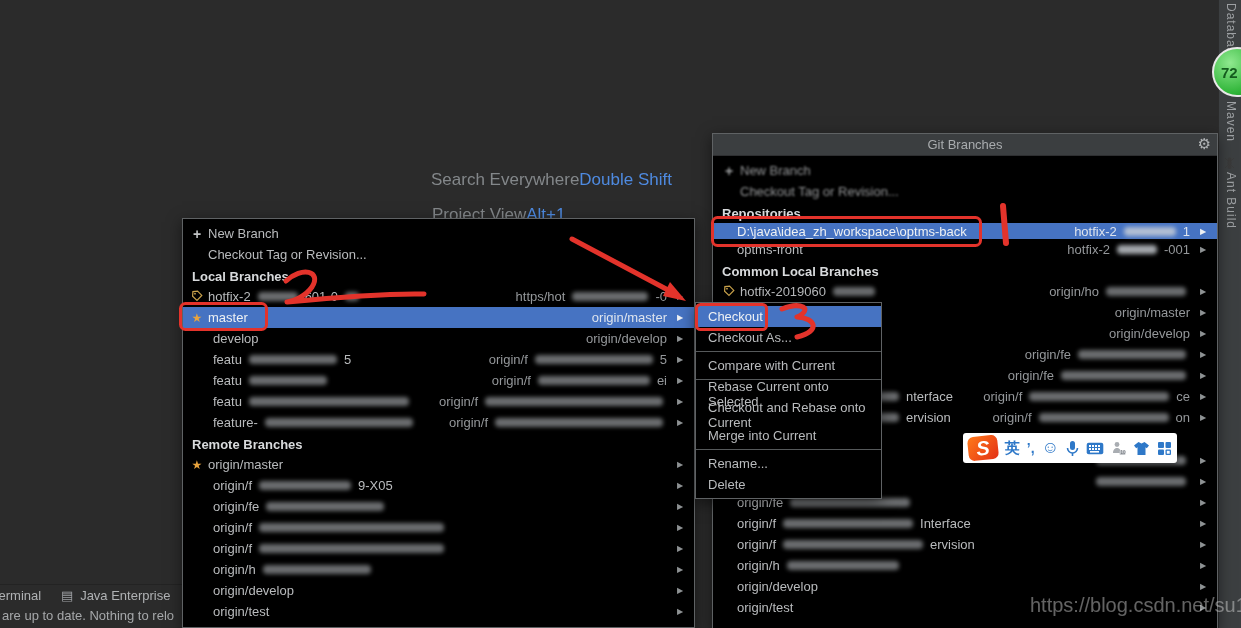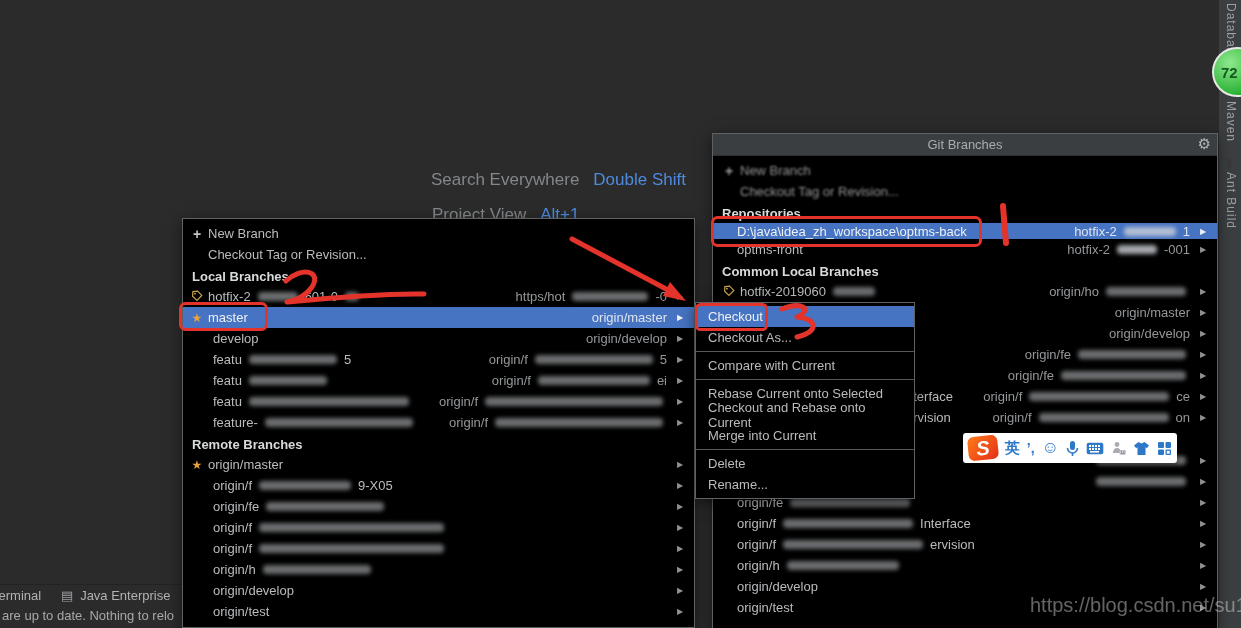--- a/index.html
+++ b/index.html
@@ -3,21 +3,21 @@
 <meta charset="utf-8">
 <style>
   * { margin:0; padding:0; box-sizing:border-box; }
   html,body { background:#1e1e1e; }
   #canvas {
     position:relative; width:1241px; height:628px; overflow:hidden;
     background:#2b2b2b; font-family:"Liberation Sans", sans-serif;
     -webkit-font-smoothing:antialiased;
   }
   
-  .hint { position:absolute; font-size:17px; color:#83878a; display:flex; gap:14px; z-index:1;align-items:center; }
+  .hint { position:absolute; font-size:17px; color:#83878a; display:flex; z-index:1;align-items:center; }
   .hint .kbd { color:#4e8ae0; }
   
   .popup {
     position:absolute; background:#000000; border:1px solid #5f6264;
     box-shadow:0 4px 14px rgba(0,0,0,.5); font-size:13px; color:#b9bbbd;
   }
   .row { display:flex; align-items:center; height:21px; padding:0 8px 0 6px; position:relative; }
   .row .left  { display:flex; align-items:center; gap:3px; min-width:0; white-space:nowrap; }
   .row .right { margin-left:auto; display:flex; align-items:center; gap:3px; color:#94979a; white-space:nowrap; }
   .row.sel { background:#4673c2; color:#eef1f4; }
@@ -40,21 +40,21 @@
                display:flex; align-items:center; justify-content:center;
                color:#a9acae; font-size:13px; position:relative; }
   #git-title .gear { position:absolute; right:6px; top:1px; color:#b0b3b5; font-size:15px; cursor:default; }
   #git-panel .body { padding-top:4px; }
   #git-panel .row { padding-left:24px; }
   #git-panel .row.actrow { padding-left:8px; }
   
   #branch-popup { left:182px; top:218px; width:513px; height:410px; z-index:4; }
   #branch-popup .body { padding-top:4px; }
   
-  #ctx-menu { left:695px; top:302px; width:220px; z-index:6; padding:3px 0; }
+  #ctx-menu { left:695px; top:302px; width:187px; z-index:6; padding:3px 0; }
   #ctx-menu .mi { display:flex; align-items:center; height:21px; padding:0 12px; }
   #ctx-menu .mi.sel { background:#4673c2; color:#eef1f4; }
   #ctx-menu .sep { border-top:1px solid #56595b; margin:3px 0; height:0; }
   
   #bottom-tools { position:absolute; left:0; top:584px; width:182px; height:22px;
                   border-top:1px solid #232323; display:flex; align-items:center;
                   gap:18px; font-size:13px; color:#b0b2b4; padding-left:0; z-index:2; }
   #bottom-tools .tw { display:flex; align-items:center; gap:5px; }
   #terminal-label { margin-left:-8px; }
   #status-msg { position:absolute; left:2px; top:608px; font-size:13px; color:#a6a8aa; z-index:2; white-space:nowrap; }
@@ -490,24 +490,24 @@
         <span>Rebase Current onto Selected</span>
       </div>
     <div class="mi">
         <span>Checkout and Rebase onto Current</span>
       </div>
     <div class="mi">
         <span>Merge into Current</span>
       </div>
     <div class="sep"></div>
     <div class="mi">
+        <span>Rename...</span>
+      </div>
+    <div class="mi">
         <span>Delete</span>
-      </div>
-    <div class="mi">
-        <span>Rename...</span>
       </div>
   </div>
 
   <div id="ime">
     <span class="slogo">S</span>
     <span class="blue">英</span>
     <span class="blue" style="font-size:14px;">’,</span>
     <span class="blue" style="font-size:17px;">☺</span>
     <span>
         <svg width="13" height="17" viewBox="0 0 13 17">

